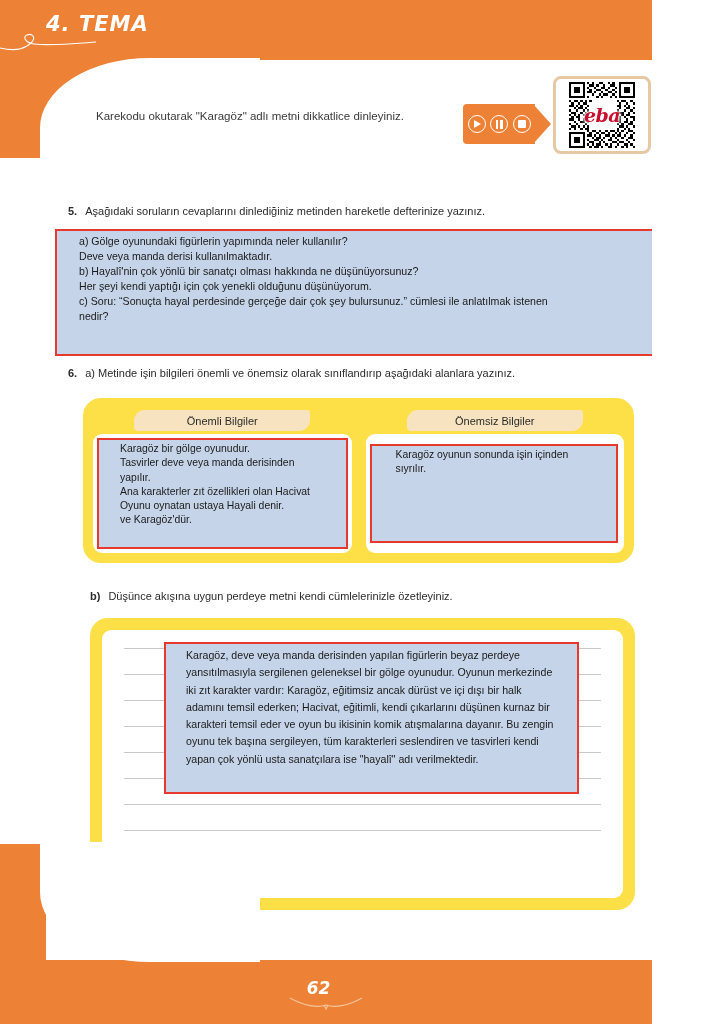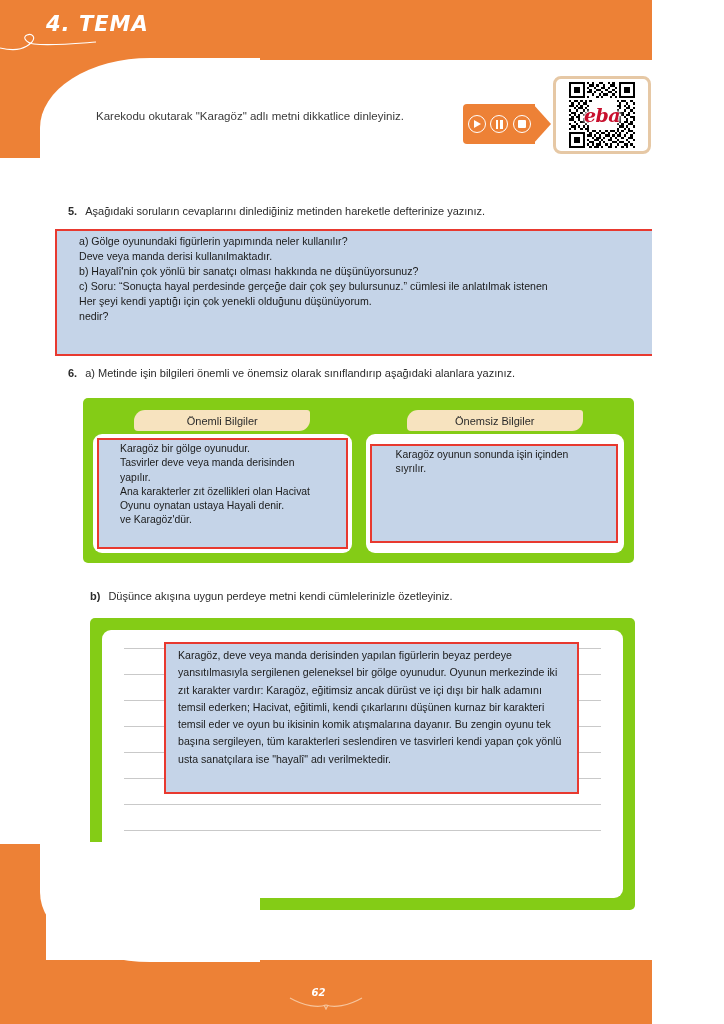--- a/index.html
+++ b/index.html
@@ -178,22 +178,22 @@
   }
   #answer5 {
     top: 229px; left: 55px;
     width: 613px; height: 127px;
   }
   .answer-line { white-space: nowrap; margin-left: 17px; }
 
   
   .peach-panel {
     position: absolute;
-    background: #84cc16;
-    border-radius: 5px;
+    background: #fde047;
+    border-radius: 18px;
   }
   #panel6a {
     top: 398px; left: 83px;
     width: 551px; height: 165px;
     display: flex;
     gap: 14px;
     padding: 10px;
   }
   .col6a {
     position: relative;
@@ -261,21 +261,21 @@
     height: 1px;
     background: #c9c9c9;
     margin-bottom: 25px;
   }
   #answer6b {
     position: absolute;
     top: 12px; left: 62px;
     width: 415px; height: 152px;
     background: #c5d4e8;
     border: 2px solid #e8392f;
-    padding: 3px 12px;
+    padding: 3px 20px;
     font-size: 10.6px;
     line-height: 1.63;
     color: #1a1a1a;
     text-align: left;
   }
 
   
   .footer-band {
     position: absolute;
     left: 0; bottom: 0;
@@ -296,21 +296,21 @@
     border-bottom-left-radius: 110px 70px;
   }
   .page-number {
     position: absolute;
     left: 0; right: 15px;
     bottom: 26px;
     text-align: center;
     font-family: "DejaVu Sans", sans-serif;
     font-style: italic;
     font-weight: bold;
-    font-size: 10px;
+    font-size: 17px;
     color: #ffffff;
   }
   .page-swash {
     position: absolute;
     left: 50%;
     transform: translateX(-50%);
     bottom: 14px;
     width: 76px; height: 14px;
   }
 </style>
@@ -550,22 +550,22 @@
 
   <div class="q-row" id="q5-row">
     <span class="q-num">5.</span>
     <span class="q-text">Aşağıdaki soruların cevaplarını dinlediğiniz metinden hareketle defterinize yazınız.</span>
   </div>
 
   <div class="answer-block" id="answer5">
     <div class="answer-line">a) Gölge oyunundaki figürlerin yapımında neler kullanılır?</div>
     <div class="answer-line">Deve veya manda derisi kullanılmaktadır.</div>
     <div class="answer-line">b) Hayalî'nin çok yönlü bir sanatçı olması hakkında ne düşünüyorsunuz?</div>
+    <div class="answer-line">Her şeyi kendi yaptığı için çok yenekli olduğunu düşünüyorum.</div>
     <div class="answer-line">c) Soru: “Sonuçta hayal perdesinde gerçeğe dair çok şey bulursunuz.” cümlesi ile anlatılmak istenen</div>
-    <div class="answer-line">Her şeyi kendi yaptığı için çok yenekli olduğunu düşünüyorum.</div>
     <div class="answer-line">nedir?</div>
   </div>
 
   <div class="q-row" id="q6-row">
     <span class="q-num">6.</span>
     <span class="q-text">a) Metinde işin bilgileri önemli ve önemsiz olarak sınıflandırıp aşağıdaki alanlara yazınız.</span>
   </div>
 
   <div class="peach-panel" id="panel6a">
 

